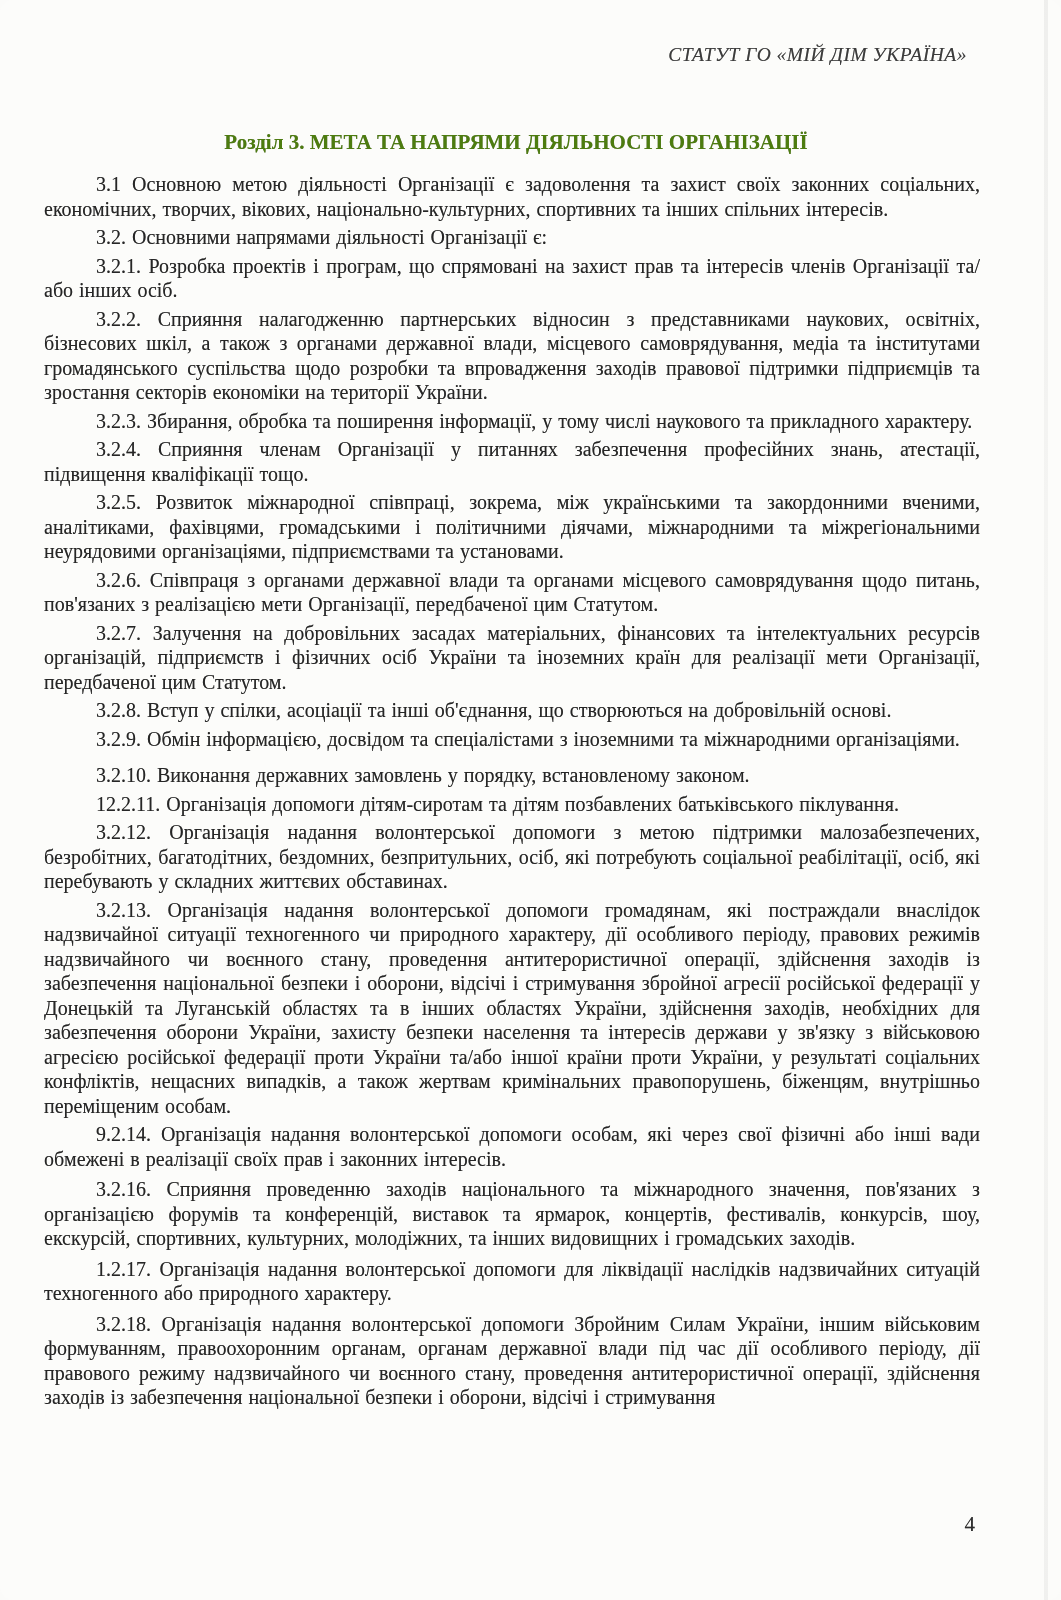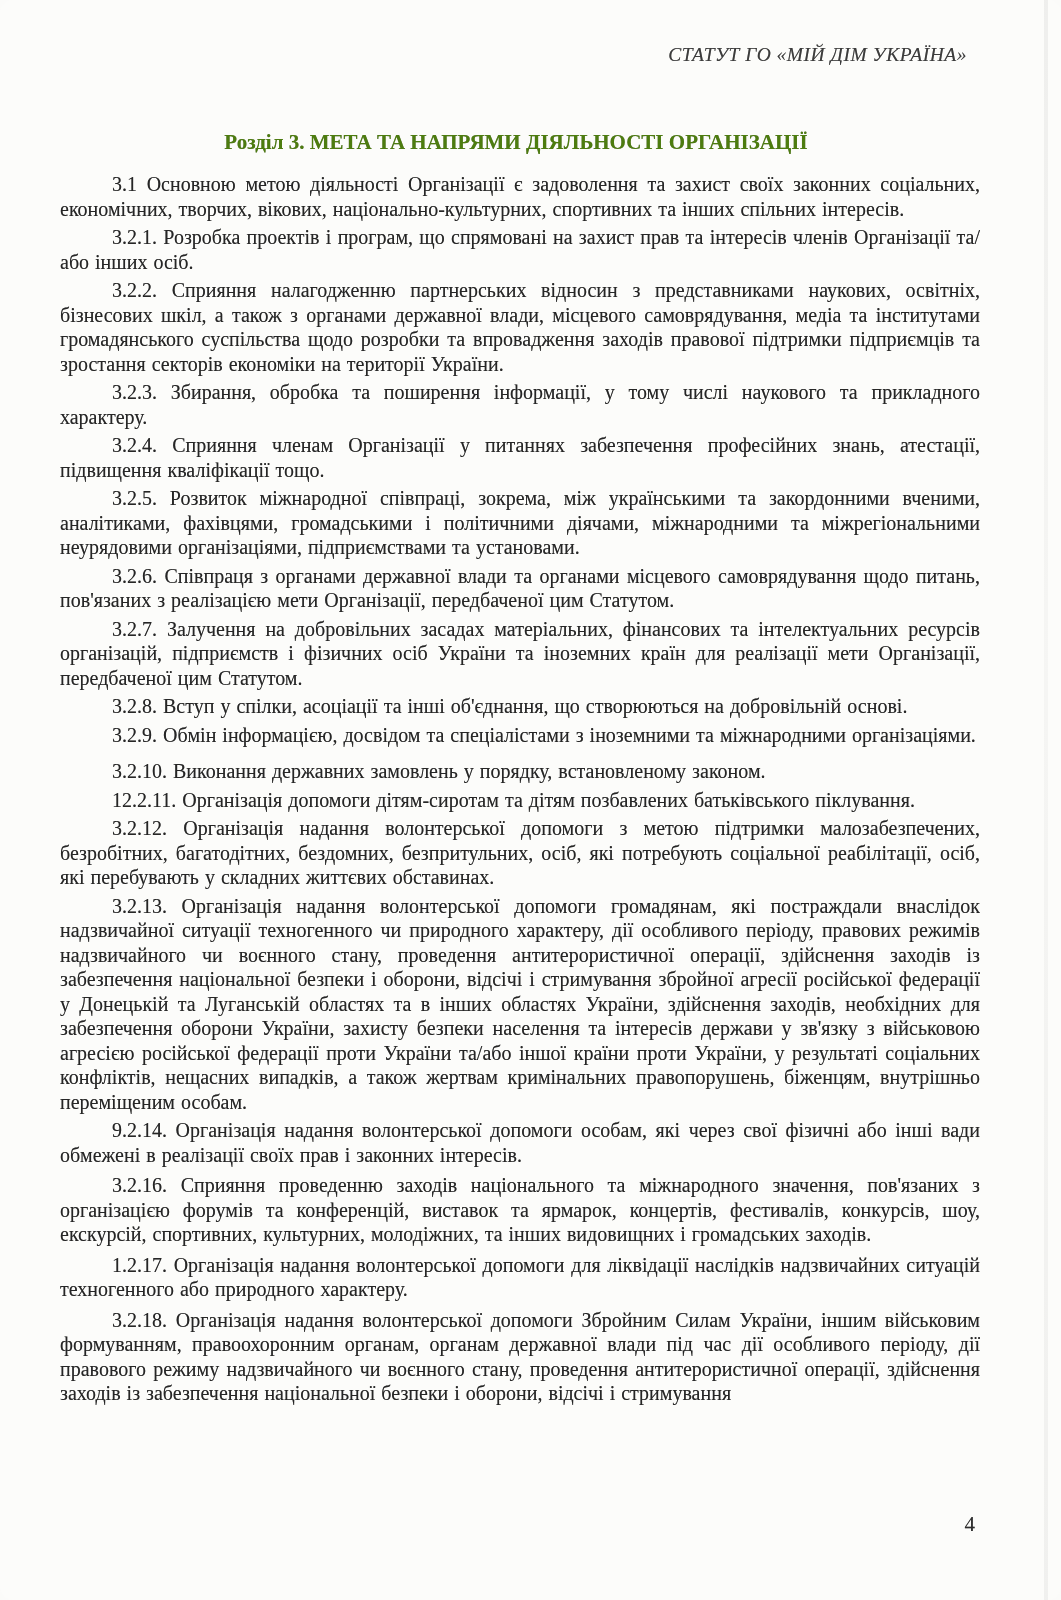--- a/index.html
+++ b/index.html
@@ -40,21 +40,21 @@
   }
   .section-title {
     margin: 62px 81px 0 52px;
     text-align: center;
     font-weight: bold;
     font-size: 21px;
     line-height: 27px;
     color: #4d7c0f;
   }
   .body-text {
-    margin: 16px 81px 0 60px; 
+    margin: 16px 81px 0 44px; 
   }
   .body-text p {
     margin: 0 0 4px 0;
     font-size: 20px;
     line-height: 24.5px;
     text-align: justify;
     text-indent: 52px;
     word-spacing: 1px;
   }
   .body-text p.gap-lg { margin-top: 12px; }
@@ -72,20 +72,21 @@
 
 <div class="page">
   <div class="scan-edge"></div>
 
   <div class="running-header">СТАТУТ ГО «МІЙ ДІМ УКРАЇНА»</div>
 
   <div class="section-title">Розділ 3. МЕТА ТА НАПРЯМИ ДІЯЛЬНОСТІ ОРГАНІЗАЦІЇ</div>
 
   <div class="body-text">
     <p>3.1 Основною метою діяльності Організації є задоволення та захист своїх законних соціальних, економічних, творчих, вікових, національно-культурних, спортивних та інших спільних інтересів.</p>
+    <p>3.2. Основними напрямами діяльності Організації є:</p>
     <p>3.2.1. Розробка проектів і програм, що спрямовані на захист прав та інтересів членів Організації та/або інших осіб.</p>
     <p>3.2.2. Сприяння налагодженню партнерських відносин з представниками наукових, освітніх, бізнесових шкіл, а також з органами державної влади, місцевого самоврядування, медіа та інститутами громадянського суспільства щодо розробки та впровадження заходів правової підтримки підприємців та зростання секторів економіки на території України.</p>
     <p>3.2.3. Збирання, обробка та поширення інформації, у тому числі наукового та прикладного характеру.</p>
     <p>3.2.4. Сприяння членам Організації у питаннях забезпечення професійних знань, атестації, підвищення кваліфікації тощо.</p>
     <p>3.2.5. Розвиток міжнародної співпраці, зокрема, між українськими та закордонними вченими, аналітиками, фахівцями, громадськими і політичними діячами, міжнародними та міжрегіональними неурядовими організаціями, підприємствами та установами.</p>
     <p>3.2.6. Співпраця з органами державної влади та органами місцевого самоврядування щодо питань, пов'язаних з реалізацією мети Організації, передбаченої цим Статутом.</p>
     <p>3.2.7. Залучення на добровільних засадах матеріальних, фінансових та інтелектуальних ресурсів організацій, підприємств і фізичних осіб України та іноземних країн для реалізації мети Організації, передбаченої цим Статутом.</p>
     <p>3.2.8. Вступ у спілки, асоціації та інші об'єднання, що створюються на добровільній основі.</p>
     <p>3.2.9. Обмін інформацією, досвідом та спеціалістами з іноземними та міжнародними організаціями.</p>
     <p class="gap-lg">3.2.10. Виконання державних замовлень у порядку, встановленому законом.</p>

